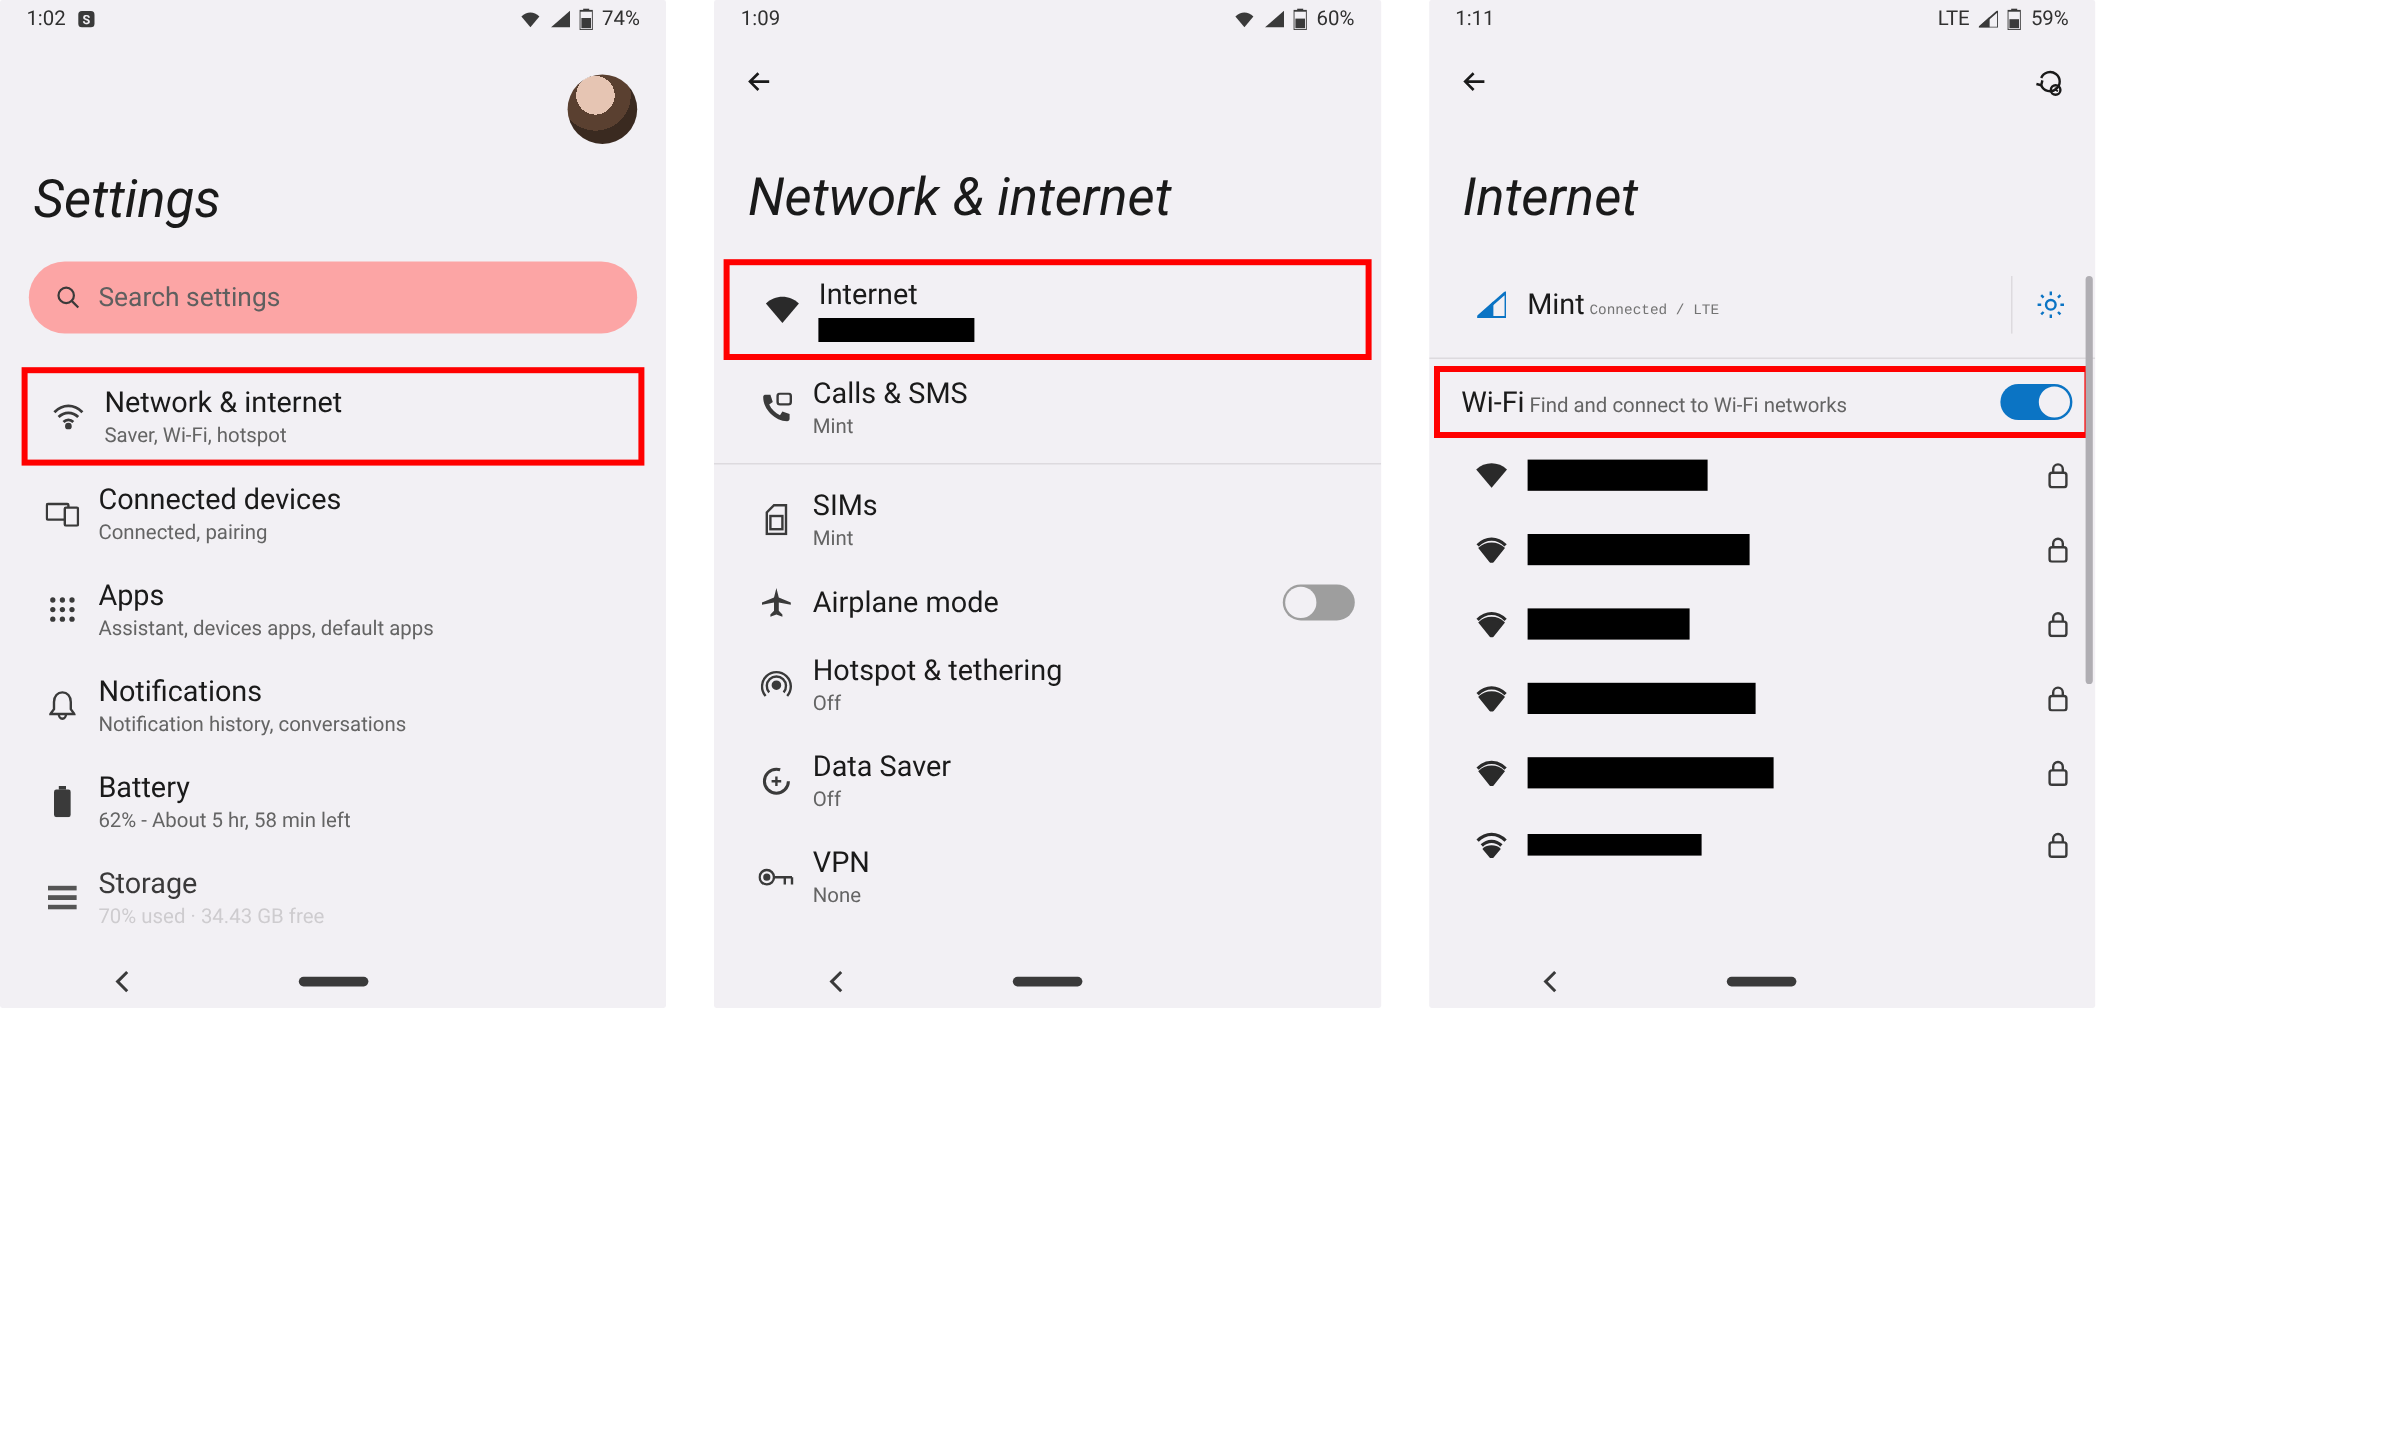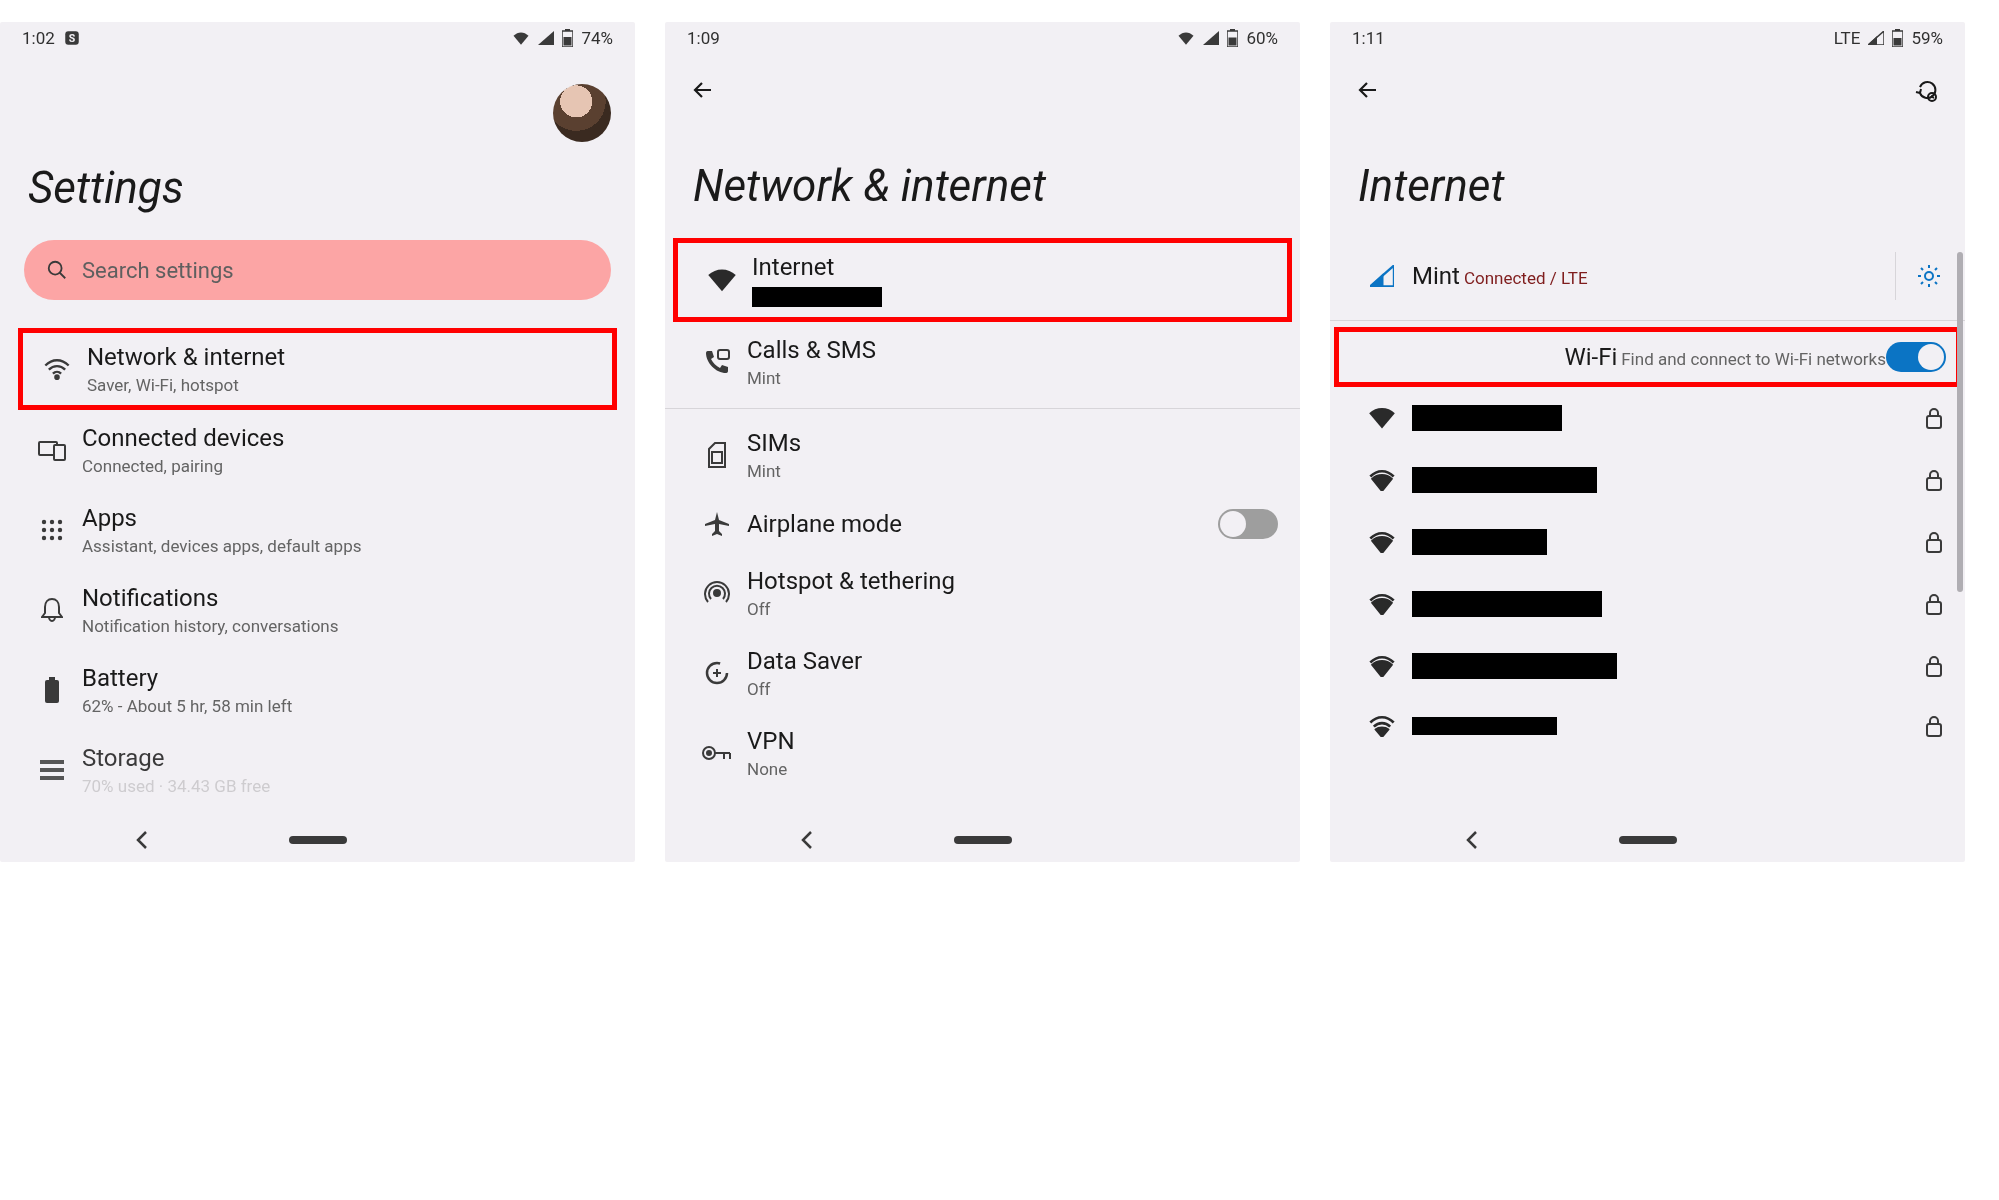--- a/index.html
+++ b/index.html
@@ -1,17 +1,17 @@
 <!DOCTYPE html>
 <html><head>
 <meta charset="utf-8">
 <style>
   * { box-sizing: border-box; margin: 0; padding: 0; font-family: Roboto, "Segoe UI", Arial, sans-serif; }
   body { background: #fff; width: 1999px; height: 1200px; position: relative; }
-  .stage { display: flex; gap: 30px; padding: 0; width: 1999px; height: 840px; transform-origin: top left; transform: scale(1); margin-top: 22px; }
+  .stage { display: flex; gap: 40px; padding: 0; width: 1746px; height: 840px; transform-origin: top left; transform: scale(1); }
   .phone { width: 635px; height: 840px; background: #f2f0f4; border-radius: 2px; position: relative; overflow: hidden; }
   .status-bar { display: flex; align-items: center; justify-content: space-between; padding: 6px 22px; height: 32px; font-size: 17px; color: #303030; }
   .status-left, .status-right { display: flex; align-items: center; gap: 8px; }
   .s-icon { display: inline-flex; }
   .header-row { display: flex; align-items: center; padding: 18px 20px 0 20px; }
   .back-btn { width: 36px; height: 36px; display: flex; align-items: center; justify-content: center; cursor: pointer; }
   .spacer { flex: 1; }
   .avatar { width: 58px; height: 58px; border-radius: 50%; background: radial-gradient(circle at 40% 30%, #e6c5b3 0 30%, #5a4030 30% 55%, #3a2a20 55% 100%); margin: 30px 24px 0 auto; }
   .page-title { font-size: 44px; font-weight: 400; color: #1a1a1a; padding: 20px 28px 26px 28px; font-style: italic; }
 
@@ -36,24 +36,24 @@
   .toggle.off .knob { left: 2px; }
   .toggle.on .knob { right: 2px; }
 
   .nav-bar { position: absolute; bottom: 0; left: 0; right: 0; height: 44px; display: flex; align-items: center; justify-content: center; gap: 140px; }
   .nav-pill { width: 58px; height: 8px; background: #3a3a3a; border-radius: 4px; }
 
   .carrier-item { display: flex; align-items: center; padding: 14px 22px; }
   .carrier-item .icon-slot { width: 60px; display:flex; justify-content:center; }
   .carrier-item .txt { flex:1; }
   .carrier-item .title { font-size:24px; color:#1a1a1a; }
-  .carrier-item .sub { font-size:17px; color:#7f1d1d; margin-top:4px; }
+  .carrier-item .sub { font-size:12px; color:#737373; margin-top:4px;font-family:Liberation Mono, monospace; }
   .gear-col { width:48px; display:flex; justify-content:center; border-left:1px solid #d7d5d9; margin-left:10px; padding-left:18px; height:48px; align-items:center; }
 
-  .wifi-row { display:flex; align-items:center; padding: 12px 14px; text-align: right; }
+  .wifi-row { display:flex; align-items:center; padding: 12px 14px; }
   .wifi-row.redbox { padding:10px 10px; margin: 0 4px; }
   .wifi-row .txt { flex:1; }
   .wifi-row .title { font-size:24px; color:#1a1a1a; }
   .wifi-row .sub { font-size:17px; color:#646464; margin-top:4px; }
 
   .net-item { display:flex; align-items:center; padding: 18px 22px; gap:0; }
   .net-item .icon-slot { width:60px; display:flex; justify-content:center; }
   .net-item .redact { height:26px; background:#000; }
   .net-item .lock { margin-left:auto; }
 

